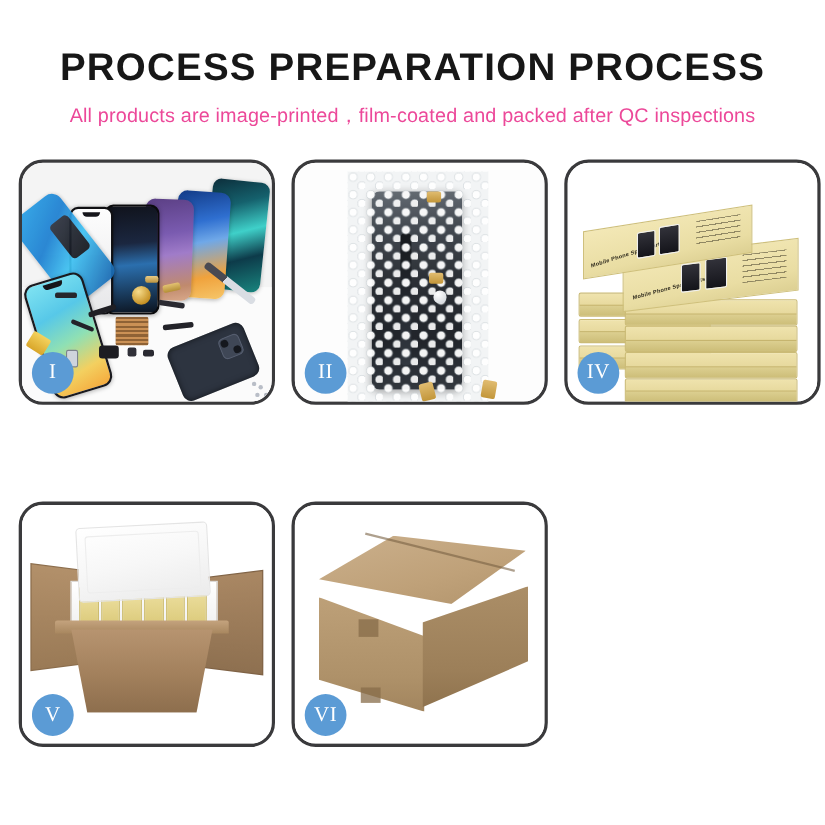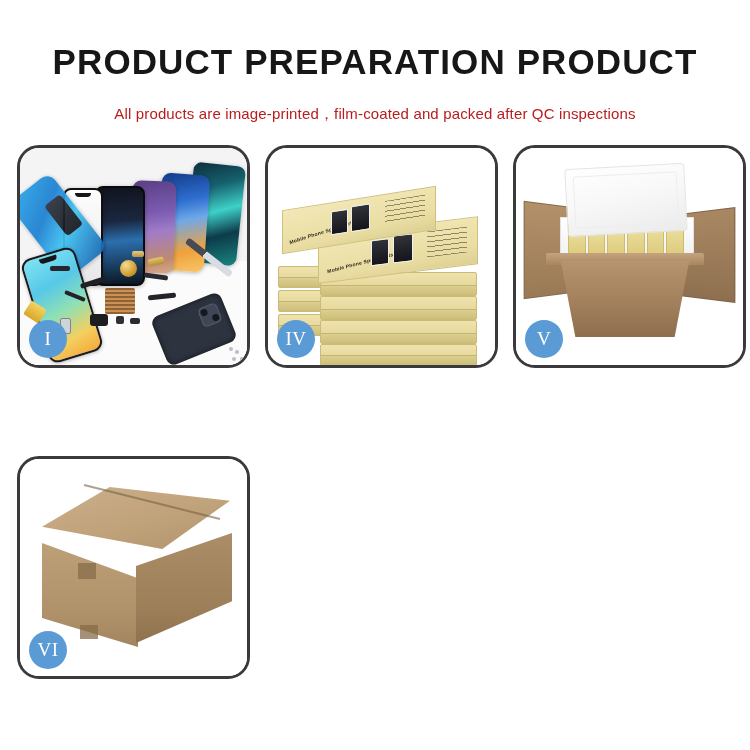--- a/index.html
+++ b/index.html
@@ -26,25 +26,25 @@
     margin: 0;
     padding-top: 42px;
     font-size: 35px;
     font-weight: 700;
     letter-spacing: 1.1px;
     color: #171717;
     font-family: "Liberation Sans", sans-serif;
     white-space: nowrap;
   }
   .page-subtitle {
-    margin: 12px;
+    margin: 0;
     padding-top: 11px;
-    font-size: 15px;
+    font-size: 18px;
     font-weight: 400;
-    color: #b91c1c;
+    color: #ec4899;
     letter-spacing: 0.15px;
     white-space: nowrap;
   }
 
   
   .grid {
     position: absolute;
     top: 145px;
     left: 17px;
     width: 728px;
@@ -446,21 +446,21 @@
     position:absolute;
     background: rgba(135,108,74,.75);
   }
   .c6-tape.t1 { left:58px; top:104px; width:18px; height:16px; }
   .c6-tape.t2 { left:60px; top:166px; width:18px; height:14px; }
 </style>
 </head>
 <body>
 
 <div class="header">
-  <h1 class="page-title">PRODUCT PREPARATION PRODUCT</h1>
+  <h1 class="page-title">PROCESS PREPARATION PROCESS</h1>
   <p class="page-subtitle">All products are image-printed，film-coated and packed after QC inspections</p>
 </div>
 
 <div class="grid">
 
   <div class="panel">
     <div class="panel-stage">
       <div class="p1-bg"></div>
       <div class="p1-bg2"></div>
       <div class="phone ph-teal"></div>
@@ -486,20 +486,35 @@
       <div class="part btn-a"></div>
       <div class="part btn-b"></div>
       <div class="part sim"></div>
       <div class="part yellowpart"></div>
       <div class="driver"></div>
       <div class="screws"></div>
     </div>
     <div class="badge">I</div>
   </div>
 
+  <div class="panel">
+    <div class="panel-stage">
+      <div class="p2-bg"></div>
+      <div class="bubblebag">
+        <div class="p2-item"></div>
+        <div class="p2-tape t1"></div>
+        <div class="p2-tape t2"></div>
+        <div class="p2-tape t3"></div>
+        <div class="p2-tape t4"></div>
+        <div class="p2-dot"></div>
+        <div class="bubbletex"></div>
+      </div>
+    </div>
+    <div class="badge">II</div>
+  </div>
 
 
   <div class="panel">
     <div class="panel-stage">
       <div class="p4-bg"></div>
       <div class="stack">
 
         <div class="sbox" style="left:10px; top:118px; width:118px; height:20px;">
             <div class="side"></div>
           </div>

